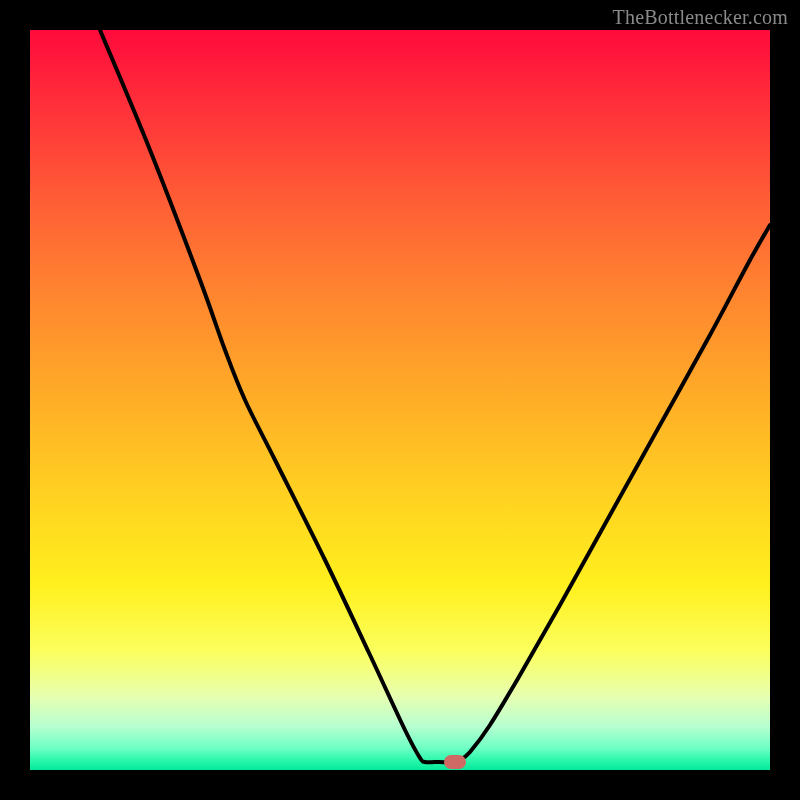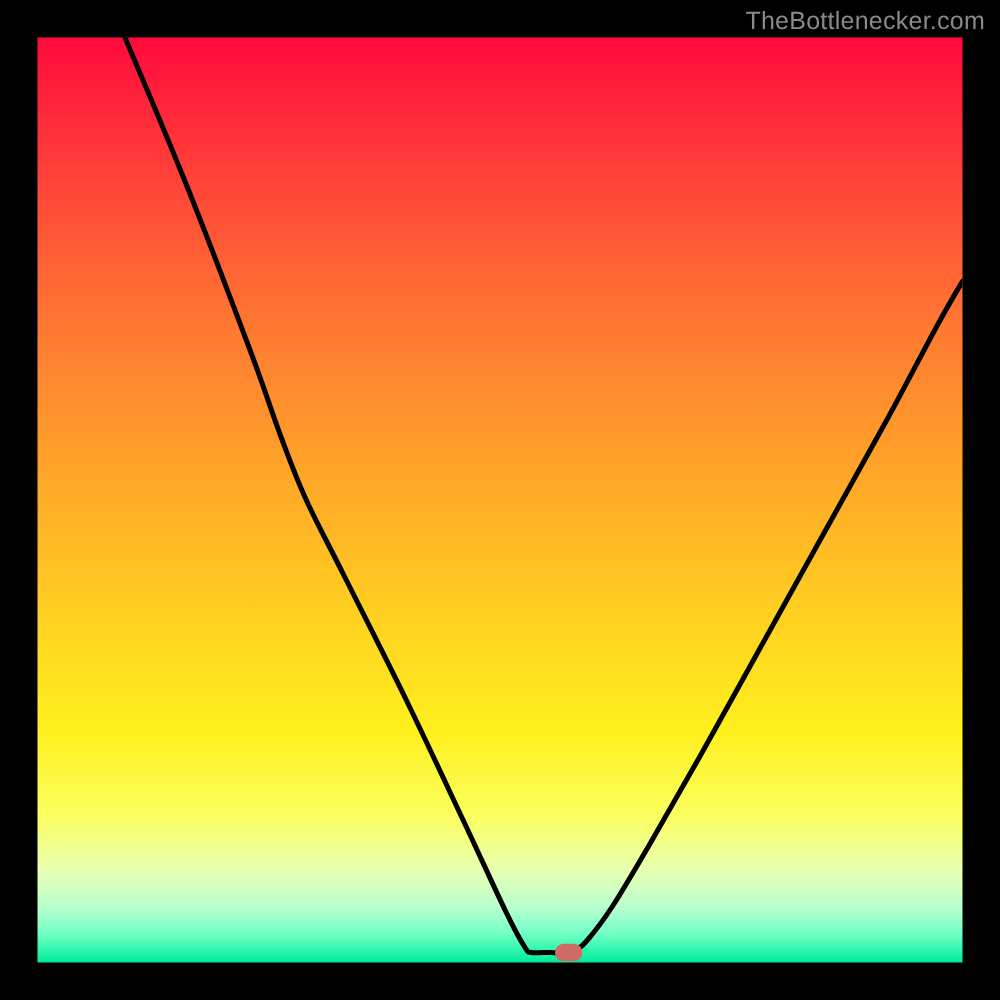--- a/index.html
+++ b/index.html
@@ -9,20 +9,21 @@
     height: 800px;
     background: #000;
     font-family: Arial, Helvetica, sans-serif;
     overflow: hidden;
   }
   .frame {
     position: relative;
     width: 800px;
     height: 800px;
     background: #000;
+    font-family: Liberation Serif, serif;
   }
   .plot {
     position: absolute;
     left: 30px;
     top: 30px;
     width: 740px;
     height: 740px;
     background: linear-gradient(
       to bottom,
       #ff0a3c 0%,

